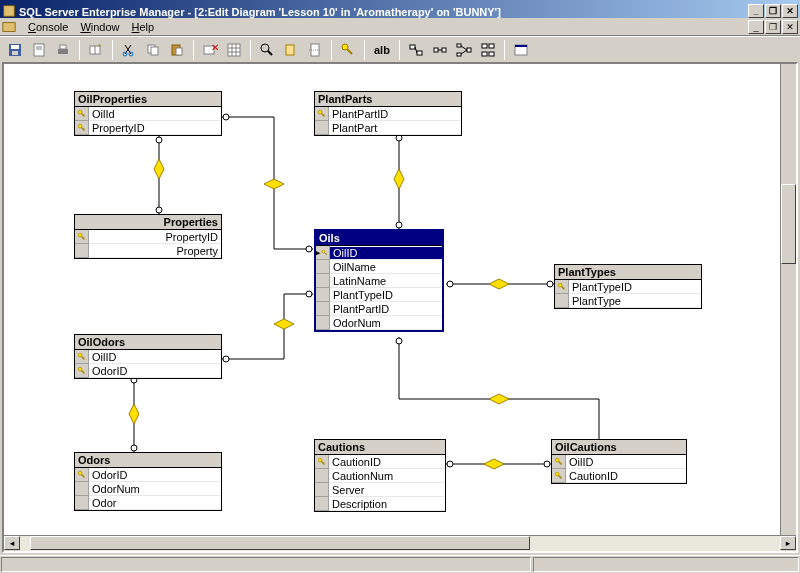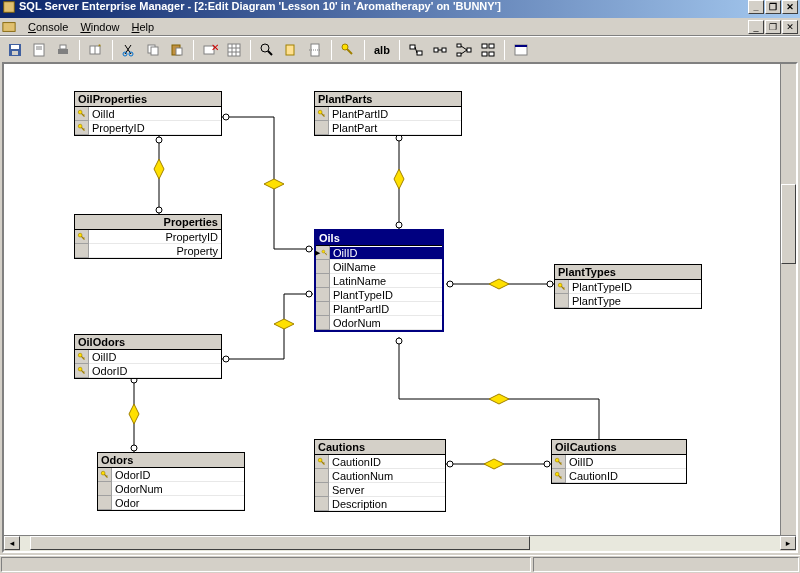--- a/index.html
+++ b/index.html
@@ -11,21 +11,21 @@
     width: 800px;
     height: 573px;
     overflow: hidden;
     position: relative;
   }
   .titlebar {
     background: linear-gradient(to right, #0a246a, #a6caf0);
     color: white;
     height: 18px;
     display: flex;
-    align-items: flex-start;
+    align-items: flex-end;
     padding: 0 2px;
     font-weight: bold;
     font-size: 11px;
   }
   .titlebar .icon { width: 14px; height: 14px; margin-right: 3px; }
   .titlebar .title-text { flex: 1; white-space: nowrap; }
   .win-controls { display: flex; gap: 1px; }
   .win-btn {
     width: 16px; height: 14px; background: #d4d0c8;
     border: 1px solid; border-color: #fff #404040 #404040 #fff;
@@ -389,21 +389,21 @@
                 <circle cx="5" cy="5" r="3" fill="#ffe000" stroke="#a08000"></circle>
                 <line x1="7" y1="7" x2="12" y2="12" stroke="#a08000" stroke-width="2"></line>
                 <line x1="10" y1="10" x2="12" y2="8" stroke="#a08000" stroke-width="1"></line>
               </svg>
             </span>
             <span class="name-cell">OdorID</span>
           </div>
         </div>
     </div>
 
-    <div class="entity" style="left:70px;top:388px;width:148px;margin-left:23px;">
+    <div class="entity" style="left:70px;top:388px;width:148px;">
       <div class="header">Odors</div>
       <div class="rows">
           <div class="row">
             <span class="key-cell">
               <svg width="10" height="10" viewBox="0 0 16 16">
                 <circle cx="5" cy="5" r="3" fill="#ffe000" stroke="#a08000"></circle>
                 <line x1="7" y1="7" x2="12" y2="12" stroke="#a08000" stroke-width="2"></line>
                 <line x1="10" y1="10" x2="12" y2="8" stroke="#a08000" stroke-width="1"></line>
               </svg>
             </span>

